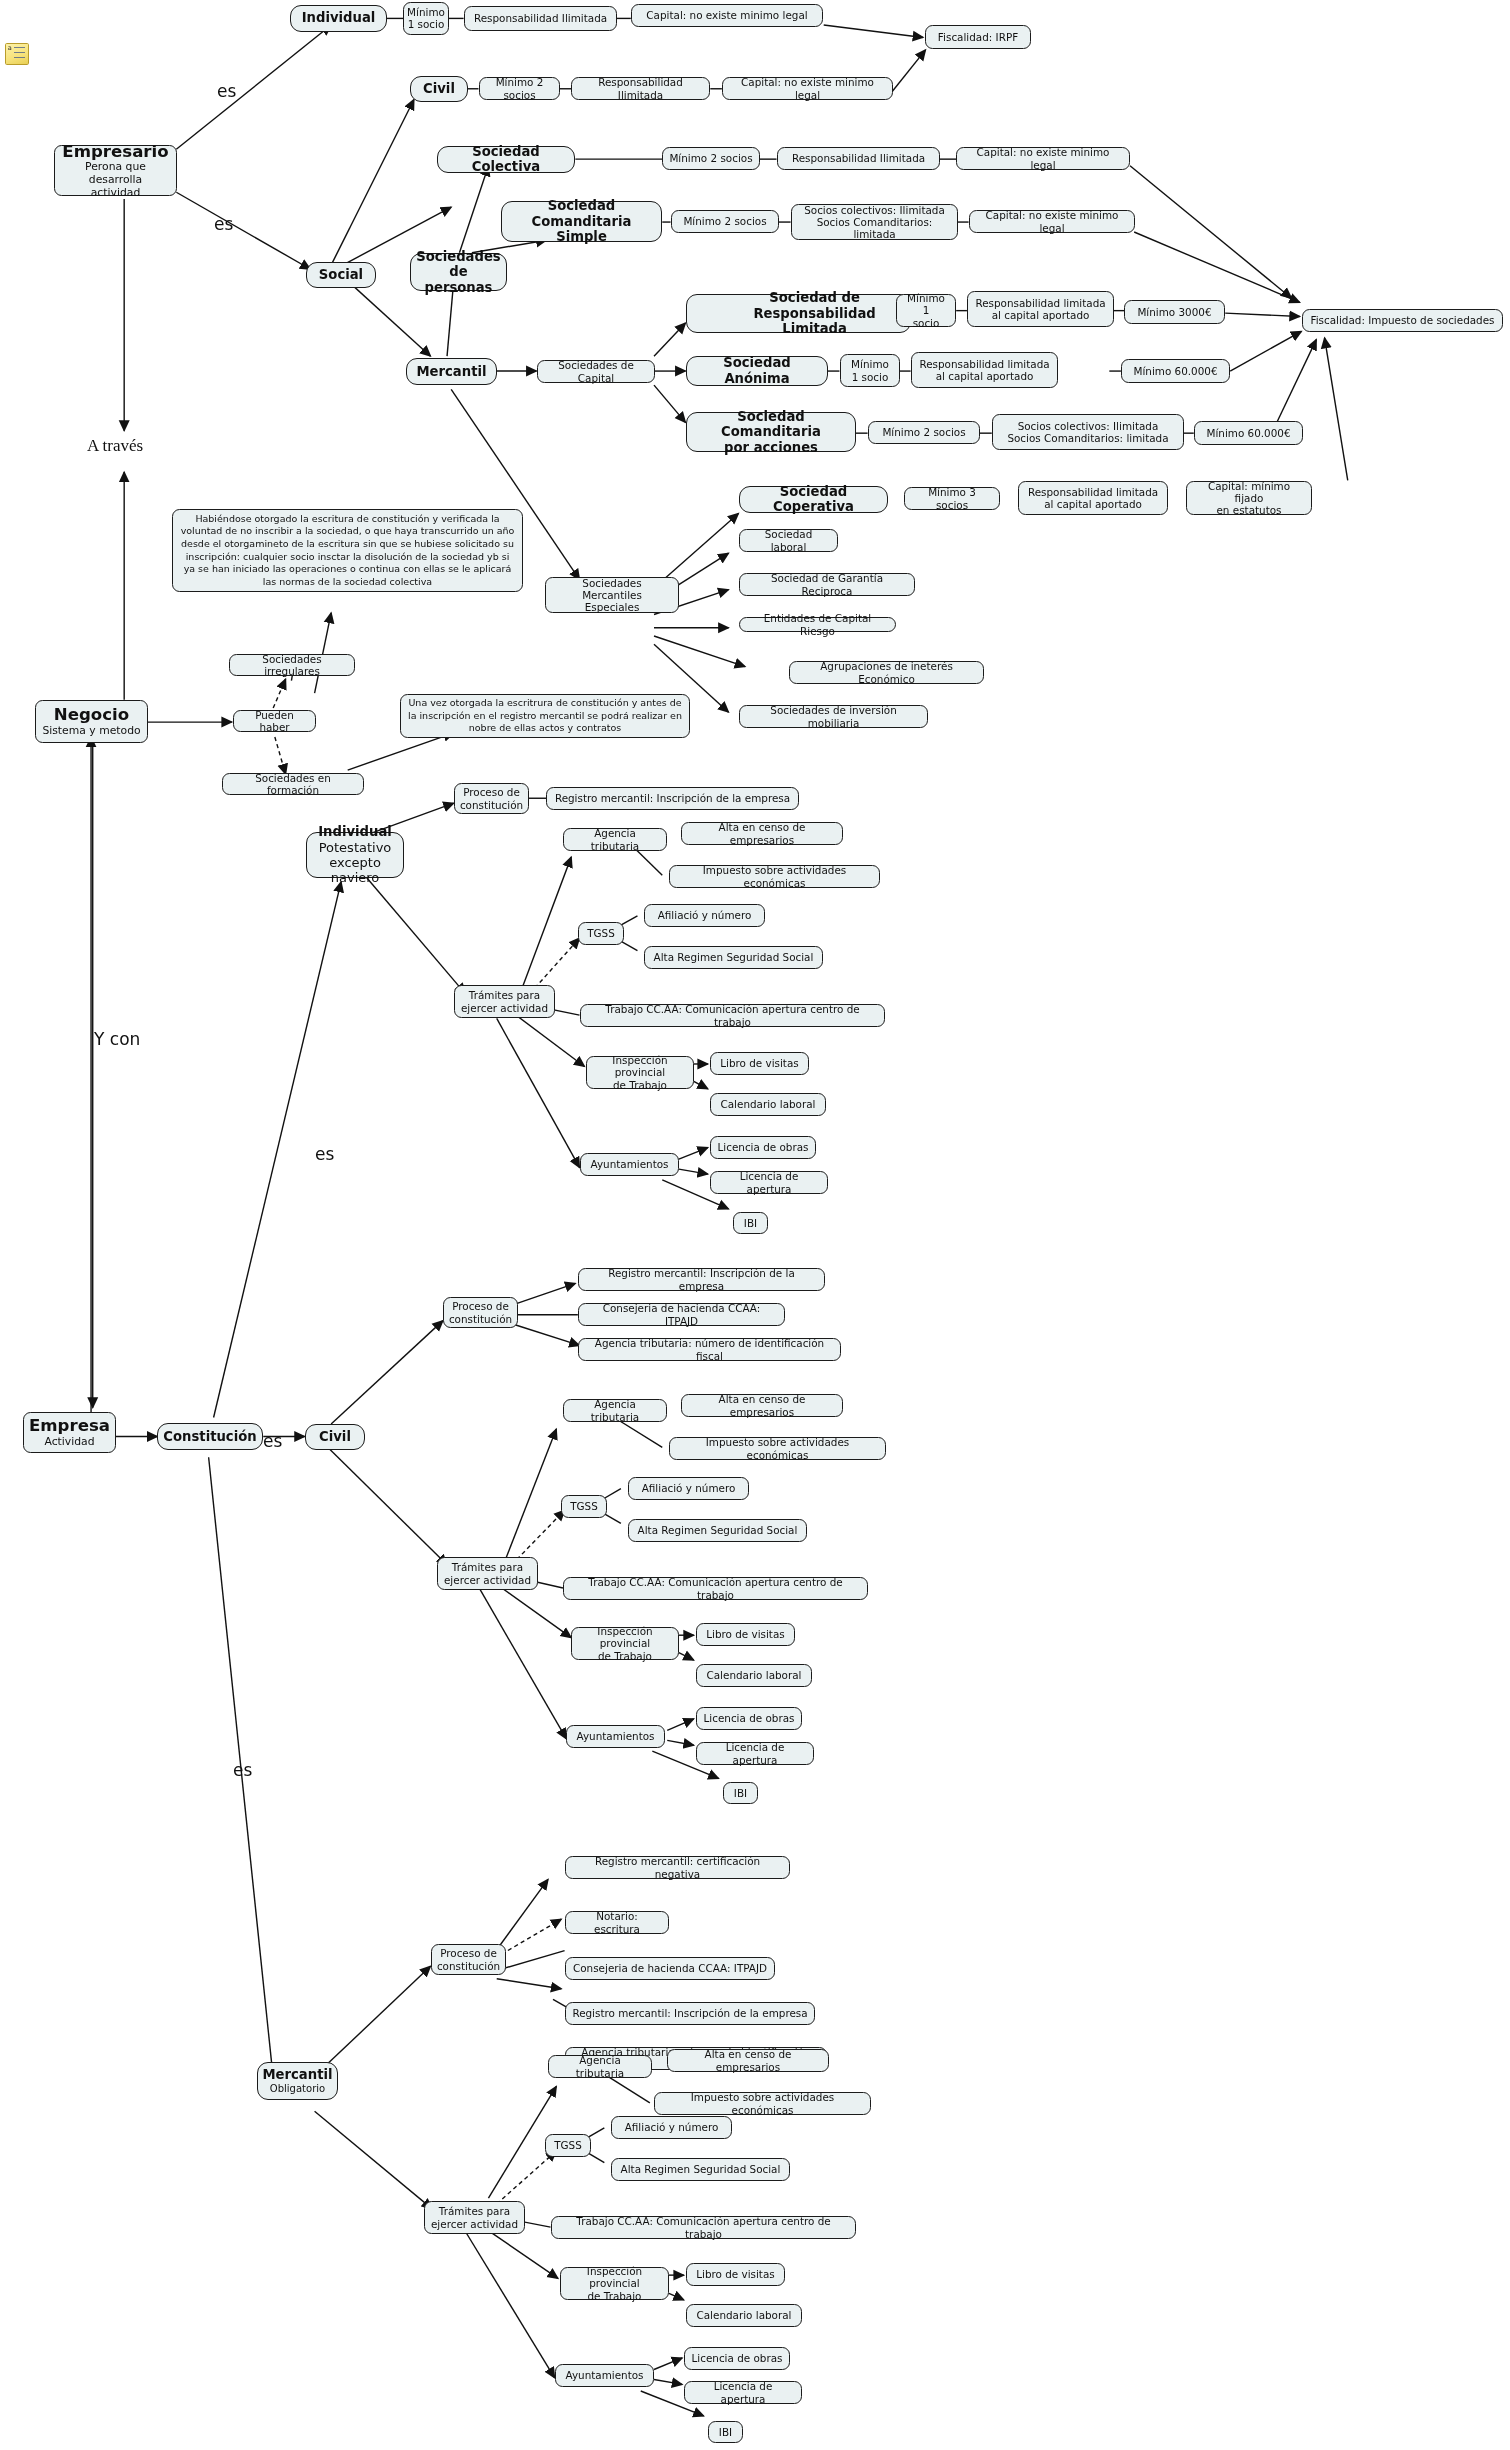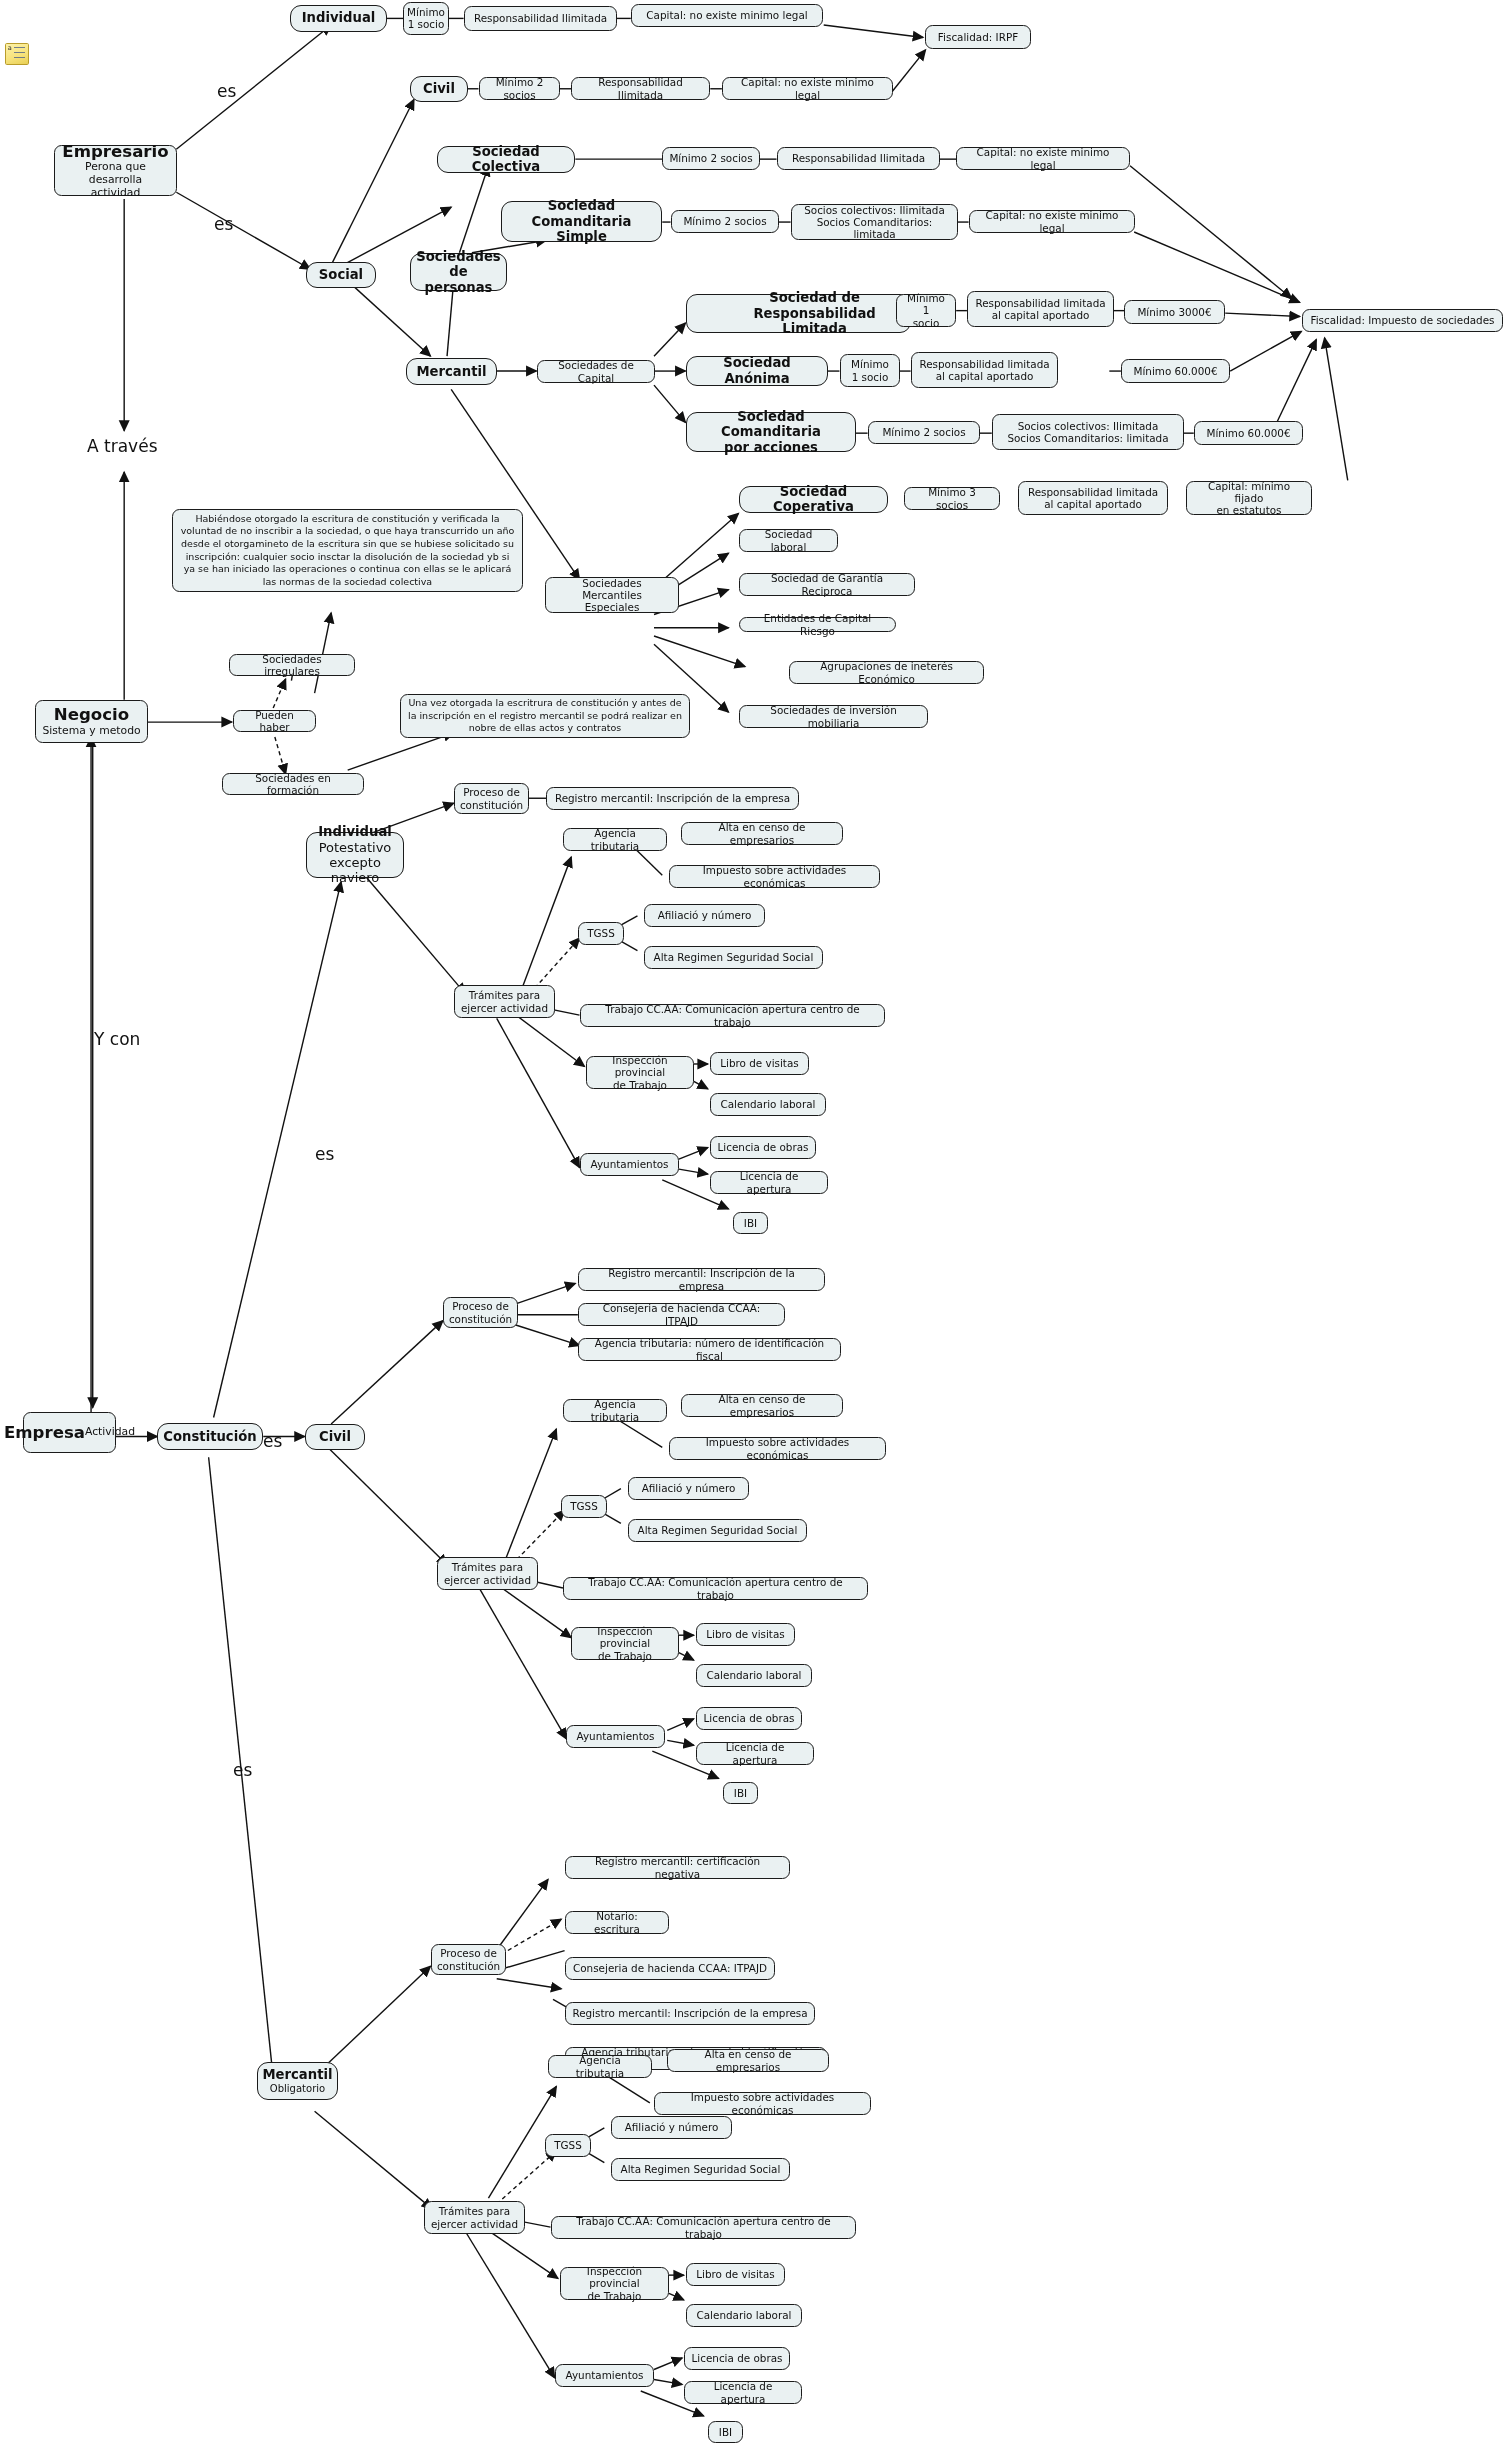--- a/index.html
+++ b/index.html
@@ -236,28 +236,28 @@
     <span>Empresario</span>
     <span class="sub">Perona que desarrolla
 actividad</span>
   </div>
 
   <div class="node big" style="left:35px;top:700px;width:113px;height:43px;flex-direction:column;">
     <span>Negocio</span>
     <span class="sub">Sistema y metodo</span>
   </div>
 
-  <div class="node big" style="left:23px;top:1412px;width:93px;height:41px;flex-direction:row;">
+  <div class="node big" style="left:23px;top:1412px;width:93px;height:41px;flex-direction:column;">
     <span>Empresa</span>
     <span class="sub">Actividad</span>
   </div>
 
   <div class="elabel" style="left:217px;top:81px;">es</div>
   <div class="elabel" style="left:214px;top:214px;">es</div>
-  <div class="elabel" style="left:87px;top:436px;">A través</div>
+  <div class="elabel" style="left:87px;top:436px;font-family:Liberation Serif, serif;">A través</div>
   <div class="elabel" style="left:94px;top:1029px;">Y con</div>
   <div class="elabel" style="left:263px;top:1431px;">es</div>
   <div class="elabel" style="left:315px;top:1144px;">es</div>
   <div class="elabel" style="left:233px;top:1760px;">es</div>
 
   <div class="node mid" style="left:290px;top:5px;width:97px;height:26.5px;">Individual</div>
   <div class="node small" style="left:403px;top:1.7px;width:46px;height:33px;">Mínimo
 1 socio</div>
   <div class="node small" style="left:464px;top:5.8px;width:153px;height:25px;">Responsabilidad Ilimitada</div>
   <div class="node small" style="left:631px;top:4.1px;width:192px;height:23px;">Capital: no existe minimo legal</div>

